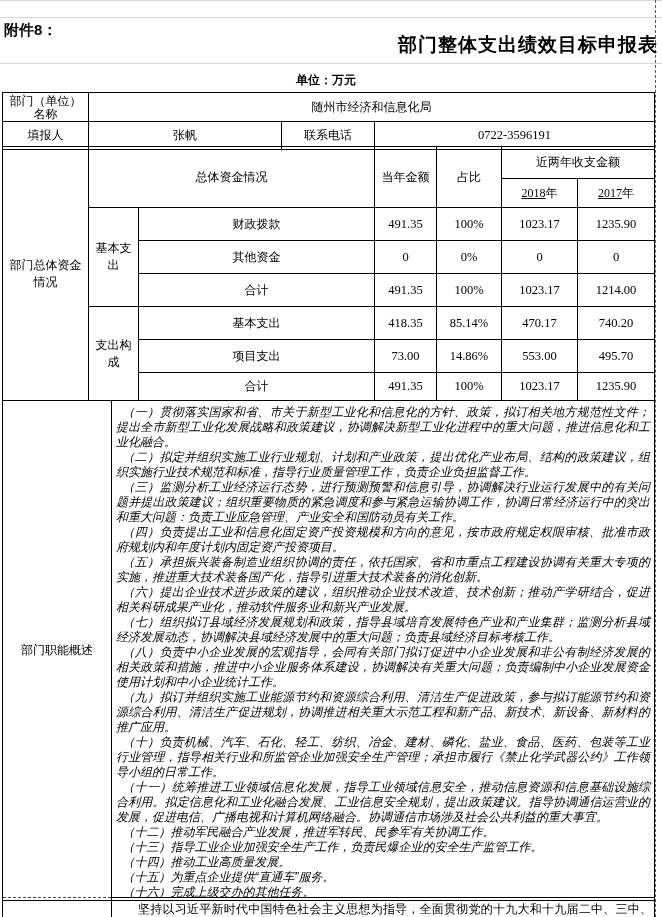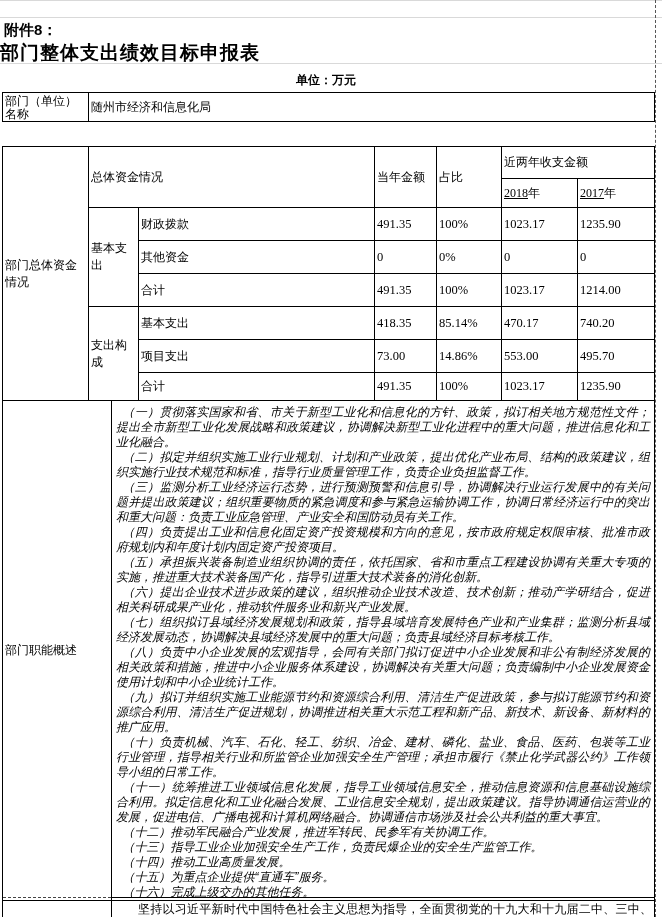--- a/index.html
+++ b/index.html
@@ -4,26 +4,26 @@
 <style>
   html,body{margin:0;padding:0;}
   body{
     width:662px;height:917px;overflow:hidden;position:relative;
     background:#fff;color:#000;
     font-family:"Liberation Sans",sans-serif;
   }
   .grayline{position:absolute;left:0;width:662px;height:0;border-top:1px solid #d9d9d9;}
   .pagebreak-v{position:absolute;top:0;left:655px;height:917px;width:0;border-left:1px dashed #555;}
   .attachment{position:absolute;top:21px;left:4px;font-size:15px;font-weight:bold;}
-  .title{position:absolute;top:40px;left:0;width:658px;text-align:left;
+  .title{position:absolute;top:32px;left:0;width:658px;text-align:right;
          font-size:19px;font-weight:bold;letter-spacing:1px;}
   .unitnote{position:absolute;top:72px;left:0;width:652px;text-align:center;
             font-size:12px;font-weight:bold;}
   table{border-collapse:collapse;table-layout:fixed;margin-left:2px;width:652px;}
-  td{border:1px solid #000;text-align:left;vertical-align:middle;
+  td{border:1px solid #000;text-align:center;vertical-align:middle;
      font-size:12px;padding:0 2px;overflow:hidden;}
   .num{font-family:"Liberation Serif",serif;font-size:12.5px;}
   .tblA{position:absolute;top:92px;}
   .tblB{position:absolute;top:146px;}
   .tblC{position:absolute;top:400px;}
   .tblD{position:absolute;top:897px;}
   .tblA td.deptlbl{height:25px;line-height:13px;vertical-align:top;padding-top:2px;}
   .tblA .r2 td{height:27px;}
   .tblB .hr1 td{height:31px;margin-top:40px;}
   .tblB .hr2 td{height:28px;}
@@ -55,20 +55,26 @@
   <colgroup>
       <col style="width:86px">
       <col style="width:193px">
       <col style="width:93px">
       <col style="width:280px">
     </colgroup>
   <tbody>
       <tr class="r1">
     <td class="deptlbl">部门（单位）名称</td>
     <td colspan="3">随州市经济和信息化局</td>
+  </tr>
+  <tr class="r2">
+    <td>填报人</td>
+    <td>张帆</td>
+    <td>联系电话</td>
+    <td class="num">0722-3596191</td>
   </tr>
 </tbody>
   </table>
 
 <table class="tblB">
   <colgroup>
     <col style="width:86px">
       <col style="width:50px">
       <col style="width:236px">
     <col style="width:62px">

